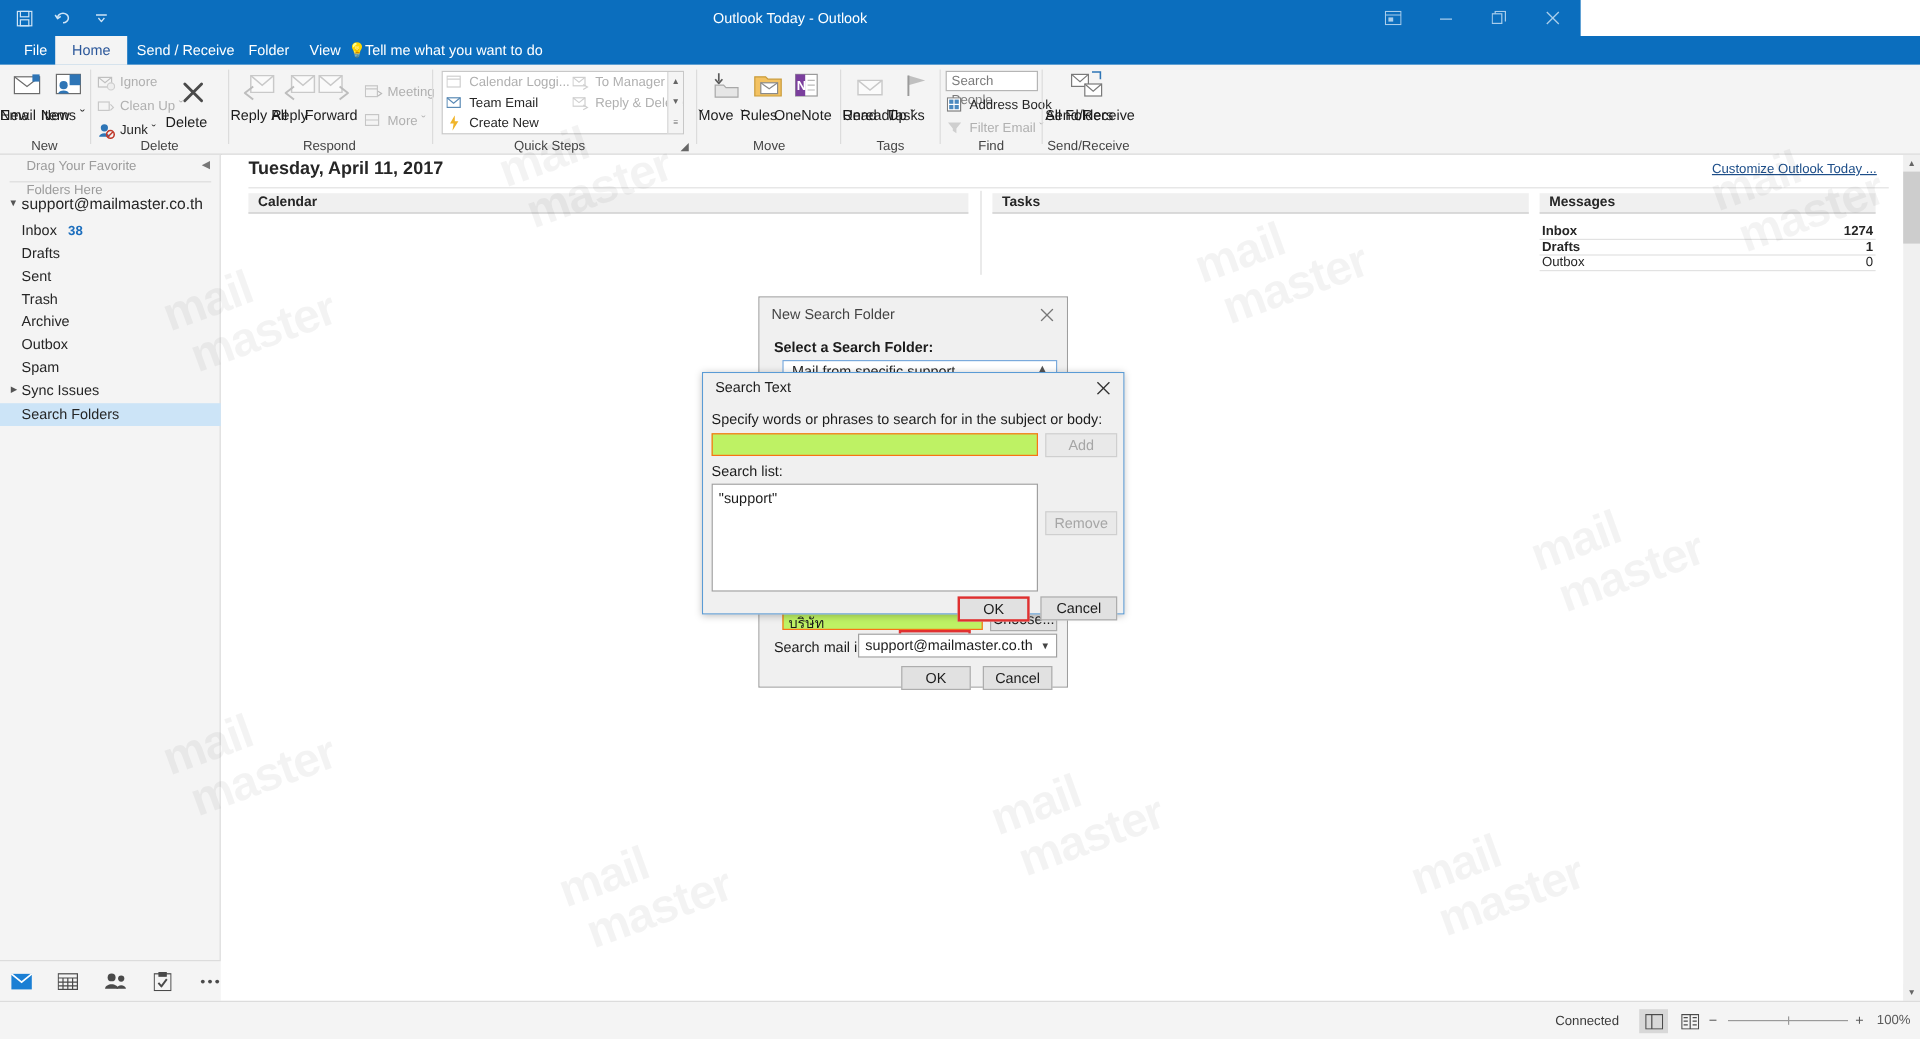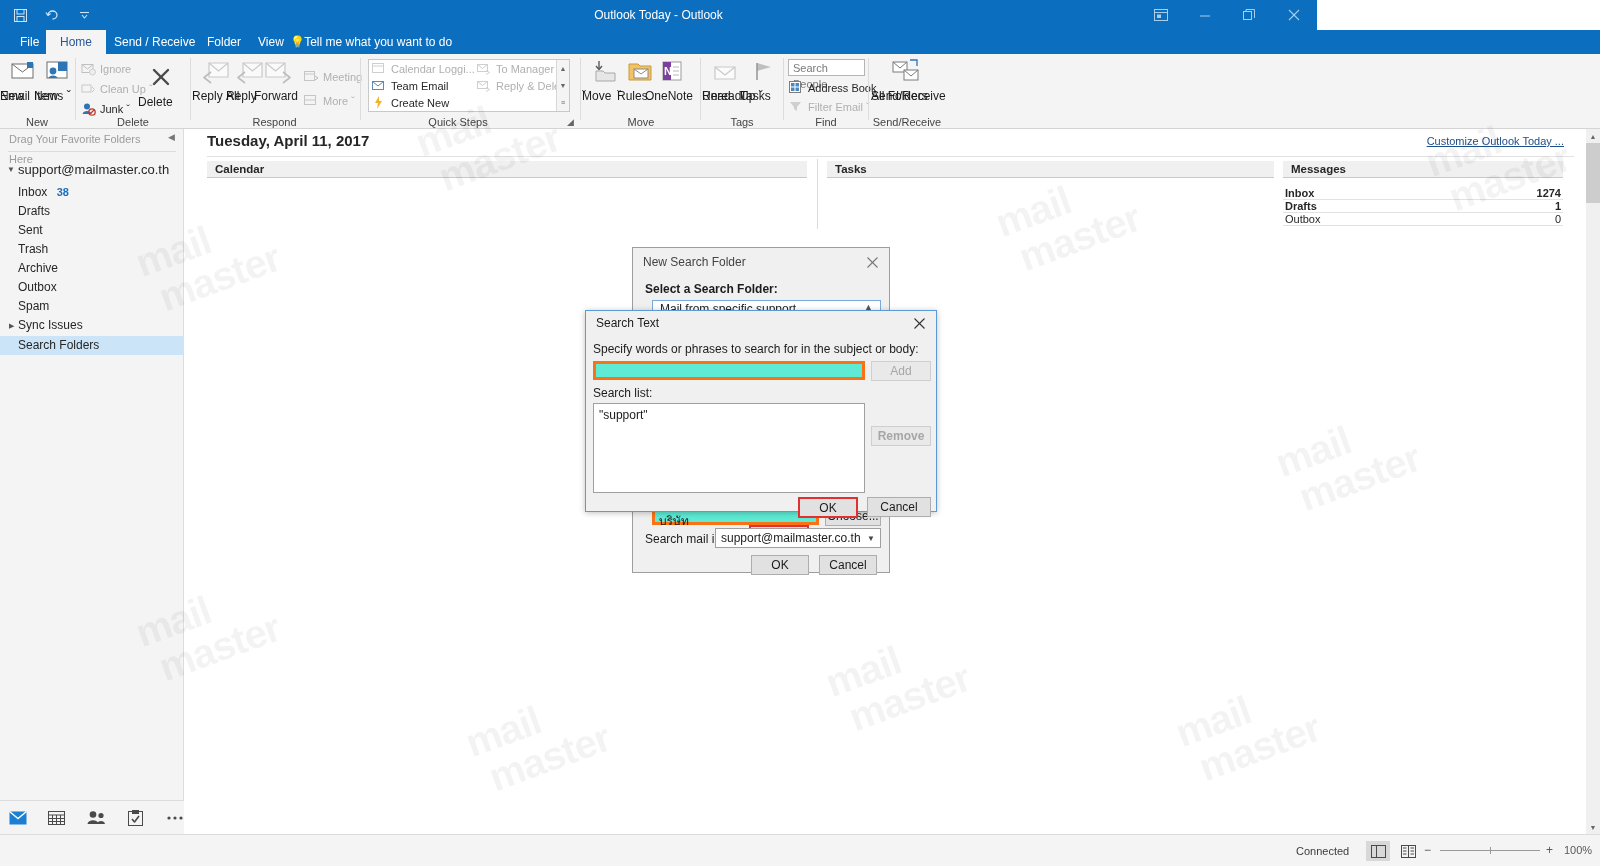--- a/index.html
+++ b/index.html
@@ -92,21 +92,21 @@
     height:17px; line-height:16px; font-size:11px; color:#7a7a7a; padding-left:4px;
   }
 
   
   .navpane {
     position:absolute; left:0; top:129px; width:184px; height:671px;
     background:#f4f4f4; border-right:1px solid #dcdcdc;
   }
   .fav-hdr {
     position:absolute; left:0; top:0; width:152px; height:20px; line-height:20px;
-    font-size:11px; color:#9b9b9b; padding-left:9px;
+    font-size:11px; color:#9b9b9b; padding-left:22px;
   }
   .fav-collapse { position:absolute; right:8px; top:3px; font-size:9px; color:#777; }
   .fav-rule { position:absolute; left:8px; top:22px; width:168px; height:1px; background:#dcdcdc; }
 
   .acct {
     position:absolute; left:0; top:30px; width:184px; height:22px; line-height:22px;
     font-size:13px; color:#262626; padding-left:18px; font-weight:400;
   }
   .acct .tw { position:absolute; left:7px; top:0; font-size:8px; color:#555; }
   .folder {
@@ -177,21 +177,21 @@
     position:absolute; left:0; top:0; right:0; height:28px; line-height:28px;
     background:#f0f0f0; padding-left:10px; font-size:12px; color:#444;
   }
   .dlg.active .dlg-title { color:#1c1c1c; }
   .dlg-close { position:absolute; right:0; top:0; width:34px; height:28px;
                display:flex; align-items:center; justify-content:center; font-size:13px; color:#444; }
   .dlg-body { position:absolute; left:0; right:0; top:28px; bottom:0; background:#f0f0f0; }
 
   .lbl { position:absolute; font-size:12px; color:#1c1c1c; white-space:nowrap; }
   .lbl.b { font-weight:700;text-align:right; }
-  .txtinput { position:absolute; background:#5eead4; border:3px solid #f97316; font-size:12px;
+  .txtinput { position:absolute; background:#bef264; border:1px solid #f97316; font-size:12px;
               padding:2px 4px; color:#1c1c1c; }
   .listbox { position:absolute; background:#fff; border:1px solid #a0a0a0; font-size:12px;
              padding:4px 5px; color:#1c1c1c; }
   .btn {
     position:absolute; background:#e1e1e1; border:1px solid #adadad;
     font-size:12px; color:#1c1c1c; display:flex; align-items:center; justify-content:center;
   }
   .btn.dim { color:#a6a6a6; background:#e9e9e9; border-color:#cfcfcf; }
   .btn.hl { border:2px solid #e03030; }
   .combo { position:absolute; background:#fff; border:1px solid #a0a0a0; font-size:12px; color:#1c1c1c; }
@@ -767,21 +767,21 @@
       <div class="btn dim" style="left:285px; top:26px; width:60px; height:20px;">
         <span>Add</span>
       </div>
 
       <div class="lbl" style="left:7px; top:51px;">Search list:</div>
 
       <div class="listbox" style="left:7px; top:68px; width:272px; height:90px;">
         <div>"support"</div>
       </div>
 
-      <div class="btn dim" style="left:285px; top:91px; width:60px; height:20px;font-weight:bold;">
+      <div class="btn dim" style="left:285px; top:91px; width:60px; height:20px;">
         <span>Remove</span>
       </div>
 
       <div class="btn hl" style="left:212px; top:162px; width:60px; height:21px;">
         <span>OK</span>
       </div>
       <div class="btn" style="left:281px; top:162px; width:64px; height:20px;">
         <span>Cancel</span>
       </div>
     </div>

